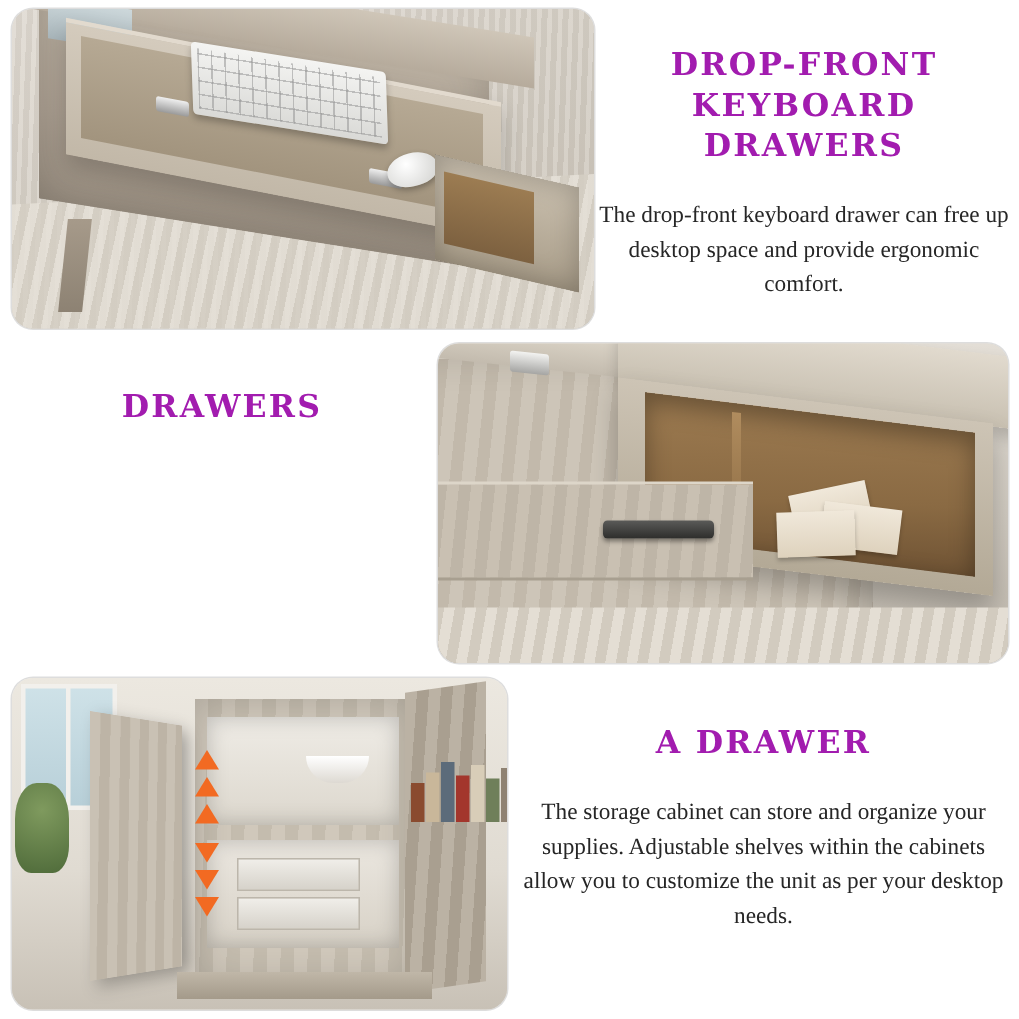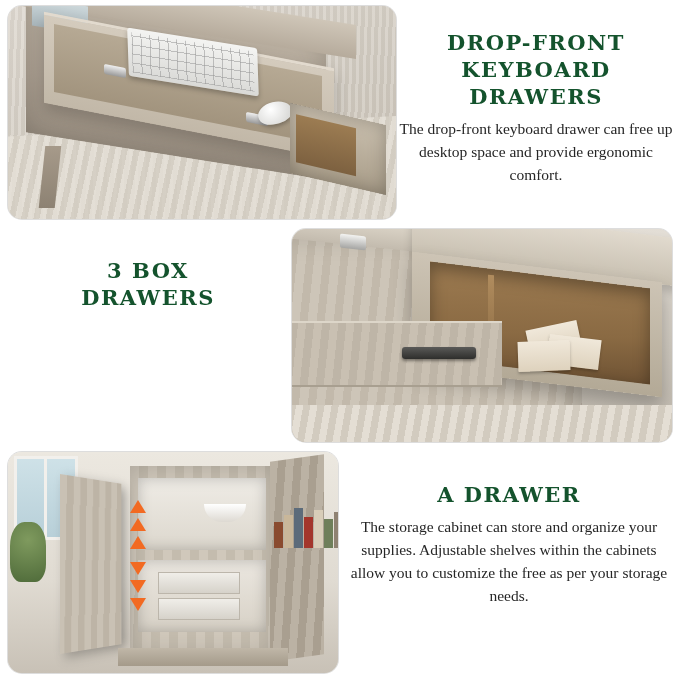--- a/index.html
+++ b/index.html
@@ -28,30 +28,30 @@
     box-shadow: 0 0 0 1px rgba(120,120,120,0.25);
   }
   .text-block {
     position: absolute;
     text-align: center;
   }
   .heading {
     font-family: "DejaVu Serif", serif;
     font-weight: bold;
     letter-spacing: 1.5px;
-    color: #14532d;
+    color: #a21caf;
     line-height: 1.28;
     font-size: 21px;
   }
   .body-copy {
     font-family: "Liberation Serif", serif;
     color: #262626;
     font-size: 15.5px;
     line-height: 1.48;
-    margin-top: 7px;
+    margin-top: 22px;
   }
 
   
   #panel-keyboard {
     left: 8px;
     top: 6px;
     width: 388px;
     height: 213px;
     background: linear-gradient(155deg,#d9d3ca 0%, #cec7bd 40%, #c3bcb2 100%);
   }
@@ -341,21 +341,20 @@
   <div class="text-block" id="text-keyboard">
     <div class="heading">
       <div>DROP-FRONT</div>
       <div>KEYBOARD DRAWERS</div>
     </div>
     <div class="body-copy">The drop-front keyboard drawer can free up desktop space and provide ergonomic comfort.</div>
   </div>
 
   <div class="text-block" id="text-drawers">
     <div class="heading">
-      <div>3 BOX</div>
       <div>DRAWERS</div>
     </div>
   </div>
 
   <div class="photo" id="panel-drawers">
     <div class="wall"></div>
     <div class="cab"></div>
     <div class="cab-top"></div>
     <div class="slab"></div>
     <div class="lock"></div>
@@ -400,16 +399,16 @@
       <div class="arrow arrow-dn" style="top:80px;"></div>
       <div class="arrow arrow-dn" style="top:98px;"></div>
     </div>
     <div class="base"></div>
   </div>
 
   <div class="text-block" id="text-cabinet">
     <div class="heading">
       <div>A DRAWER</div>
     </div>
-    <div class="body-copy">The storage cabinet can store and organize your supplies. Adjustable shelves within the cabinets allow you to customize the free as per your storage needs.</div>
+    <div class="body-copy">The storage cabinet can store and organize your supplies. Adjustable shelves within the cabinets allow you to customize the unit as per your desktop needs.</div>
   </div>
 
 </div>
 
 </body></html>

